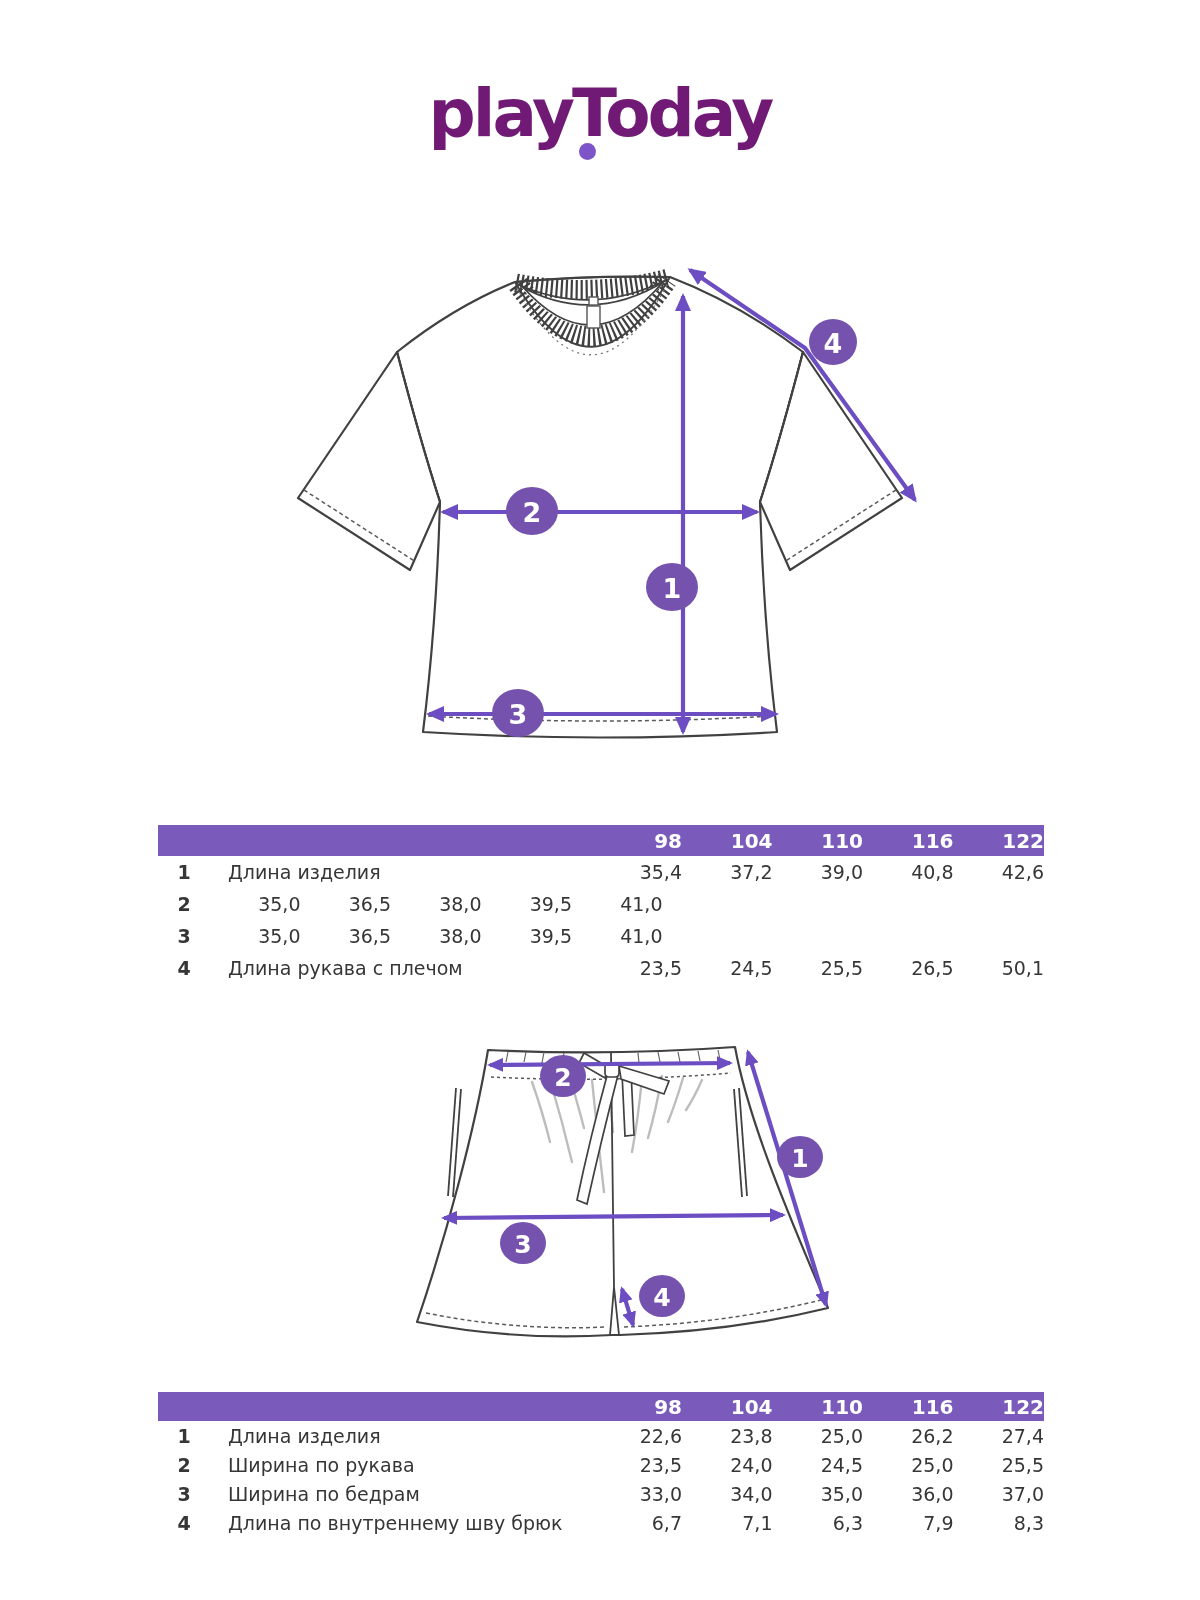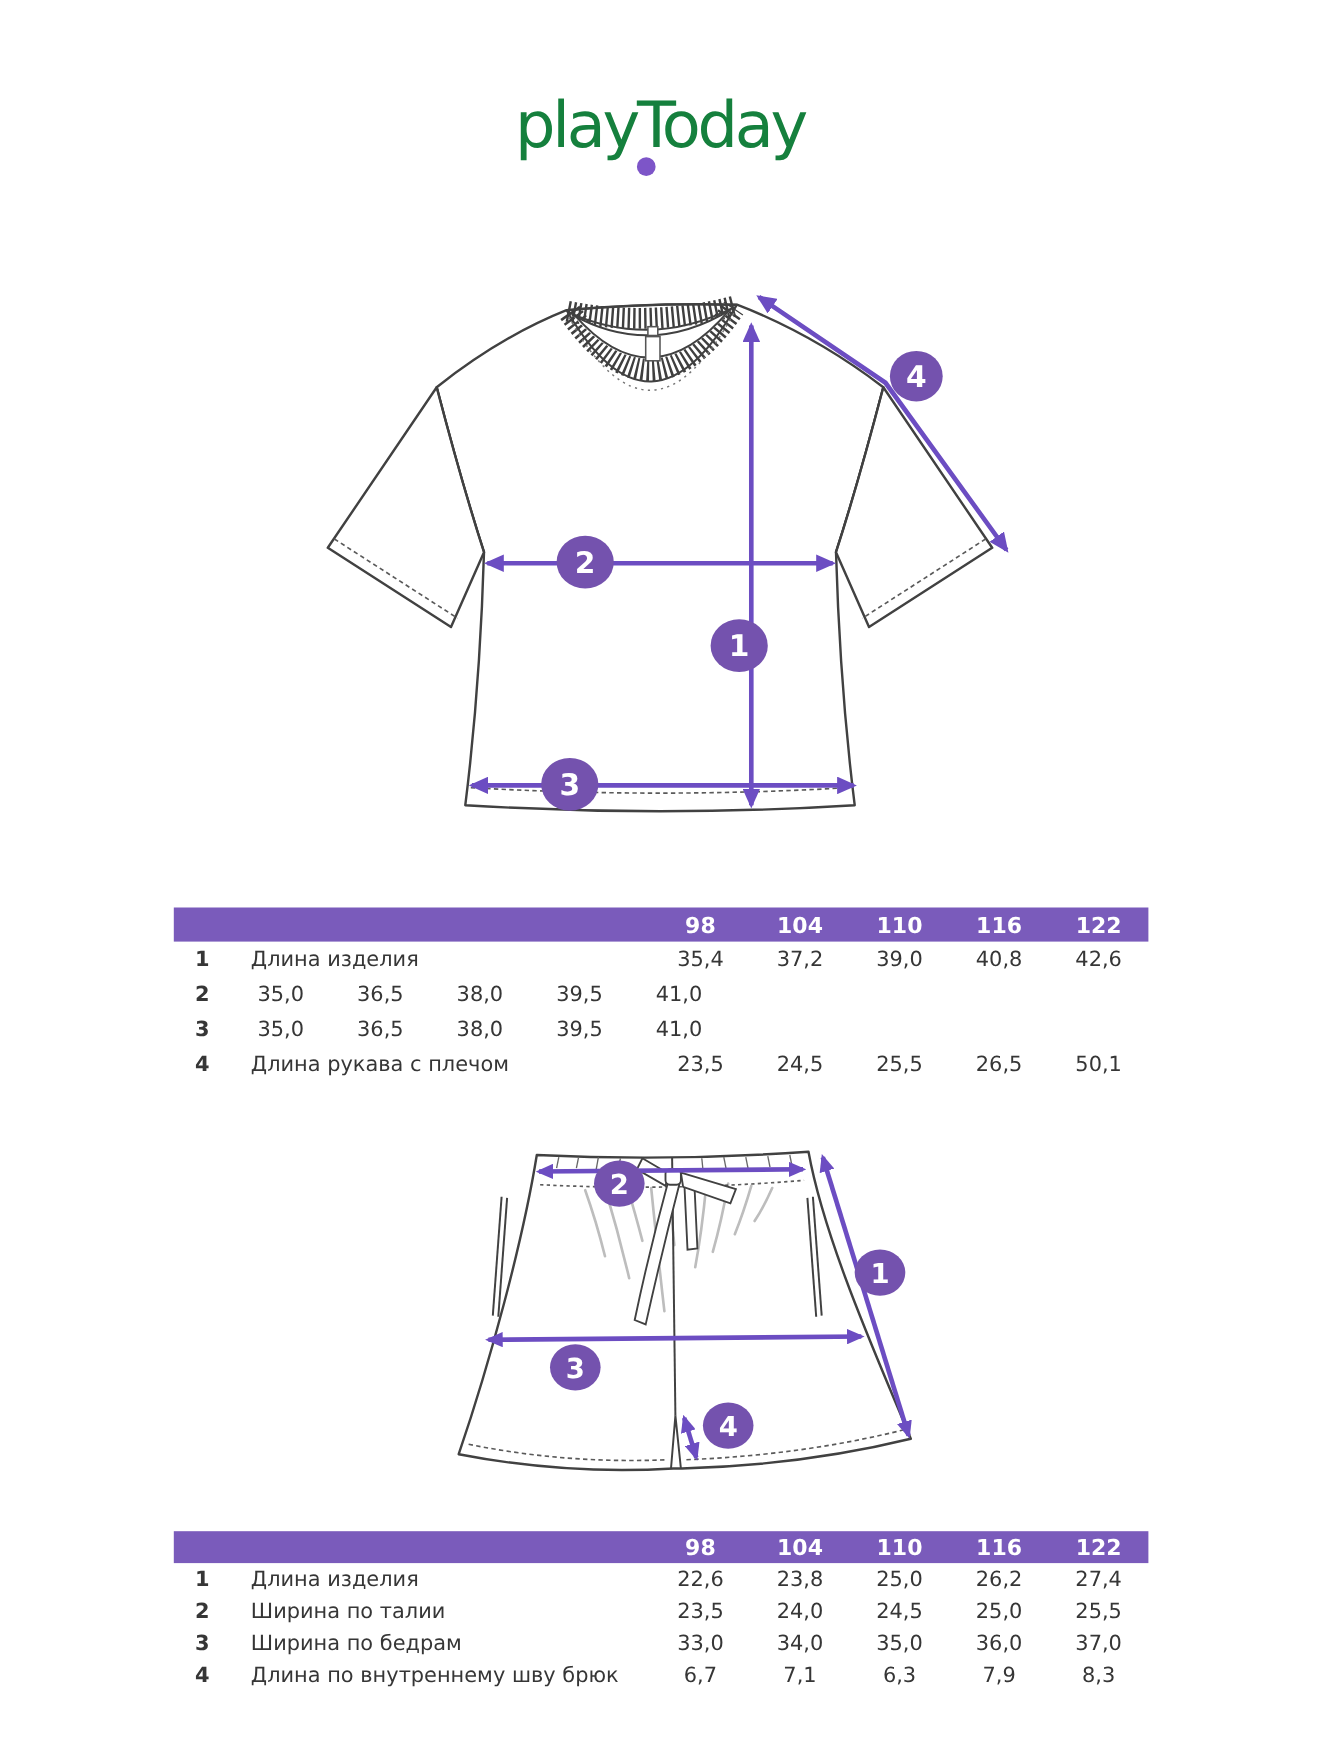--- a/index.html
+++ b/index.html
@@ -1,20 +1,20 @@
 <!DOCTYPE html>
 <html><head>
 <meta charset="utf-8">
 <style>
   html,body{margin:0;padding:0;background:#ffffff;}
   .page{position:relative;width:1200px;height:1600px;background:#ffffff;overflow:hidden;
         font-family:"DejaVu Sans",sans-serif;}
   
   .logo-wrap{position:absolute;left:0;top:77px;width:100%;text-align:center;}
-  .logo-text{font-size:58px;line-height:74px;font-weight:normal;letter-spacing:-3px;color:#15803d;}
+  .logo-text{font-size:66px;line-height:74px;font-weight:bold;letter-spacing:-3px;color:#701a75;}
   .logo-dot{position:absolute;left:calc(50% - 21px);top:143px;width:17px;height:17px;
             border-radius:50%;background:#7d55c8;}
   
   .diag{position:absolute;}
   .outline{fill:#ffffff;stroke:#414141;stroke-width:2.2;stroke-linejoin:round;}
   .seam{fill:none;stroke:#414141;stroke-width:1.8;}
   .stitch{fill:none;stroke:#5a5a5a;stroke-width:1.5;stroke-dasharray:4 3;}
   .rib{fill:none;stroke:#3f3f3f;stroke-dasharray:2.2 2.8;}
   .thin{fill:none;stroke:#777;stroke-width:1.3;stroke-dasharray:2 4;}
   .gather{fill:none;stroke:#bdbdbd;stroke-width:2.4;stroke-linecap:round;}
@@ -22,21 +22,21 @@
   .mcirc{fill:#7452ae;}
   .mnum{fill:#ffffff;font-family:"DejaVu Sans",sans-serif;font-weight:bold;
         text-anchor:middle;dominant-baseline:central;}
   
   .size-table{position:absolute;left:158px;width:886px;color:#363636;}
   .st-header{display:flex;align-items:center;background:#7a5bbb;color:#fff;
              font-weight:bold;font-size:20px;}
   .st-row{display:flex;align-items:center;font-size:19px;}
   .st-num{width:52px;text-align:center;font-weight:bold;flex:none;}
   .st-label{flex:1;padding-left:18px;}
-  .st-val{width:90.5px;text-align:center;flex:none;}
+  .st-val{width:90.5px;text-align:right;flex:none;}
   .t1 .st-header{height:31px;}
   .t1 .st-row{height:32px;}
   .t2 .st-header{height:29px;}
   .t2 .st-row{height:29px;}
 </style>
 </head>
 <body>
 
 <div class="page">
 
@@ -242,21 +242,21 @@
       <div class="st-num">1</div>
       <div class="st-label">Длина изделия</div>
       <div class="st-val">22,6</div>
       <div class="st-val">23,8</div>
       <div class="st-val">25,0</div>
       <div class="st-val">26,2</div>
       <div class="st-val">27,4</div>
     </div>
     <div class="st-row">
       <div class="st-num">2</div>
-      <div class="st-label">Ширина по талии</div>
+      <div class="st-label">Ширина по рукава</div>
       <div class="st-val">23,5</div>
       <div class="st-val">24,0</div>
       <div class="st-val">24,5</div>
       <div class="st-val">25,0</div>
       <div class="st-val">25,5</div>
     </div>
     <div class="st-row">
       <div class="st-num">3</div>
       <div class="st-label">Ширина по бедрам</div>
       <div class="st-val">33,0</div>

